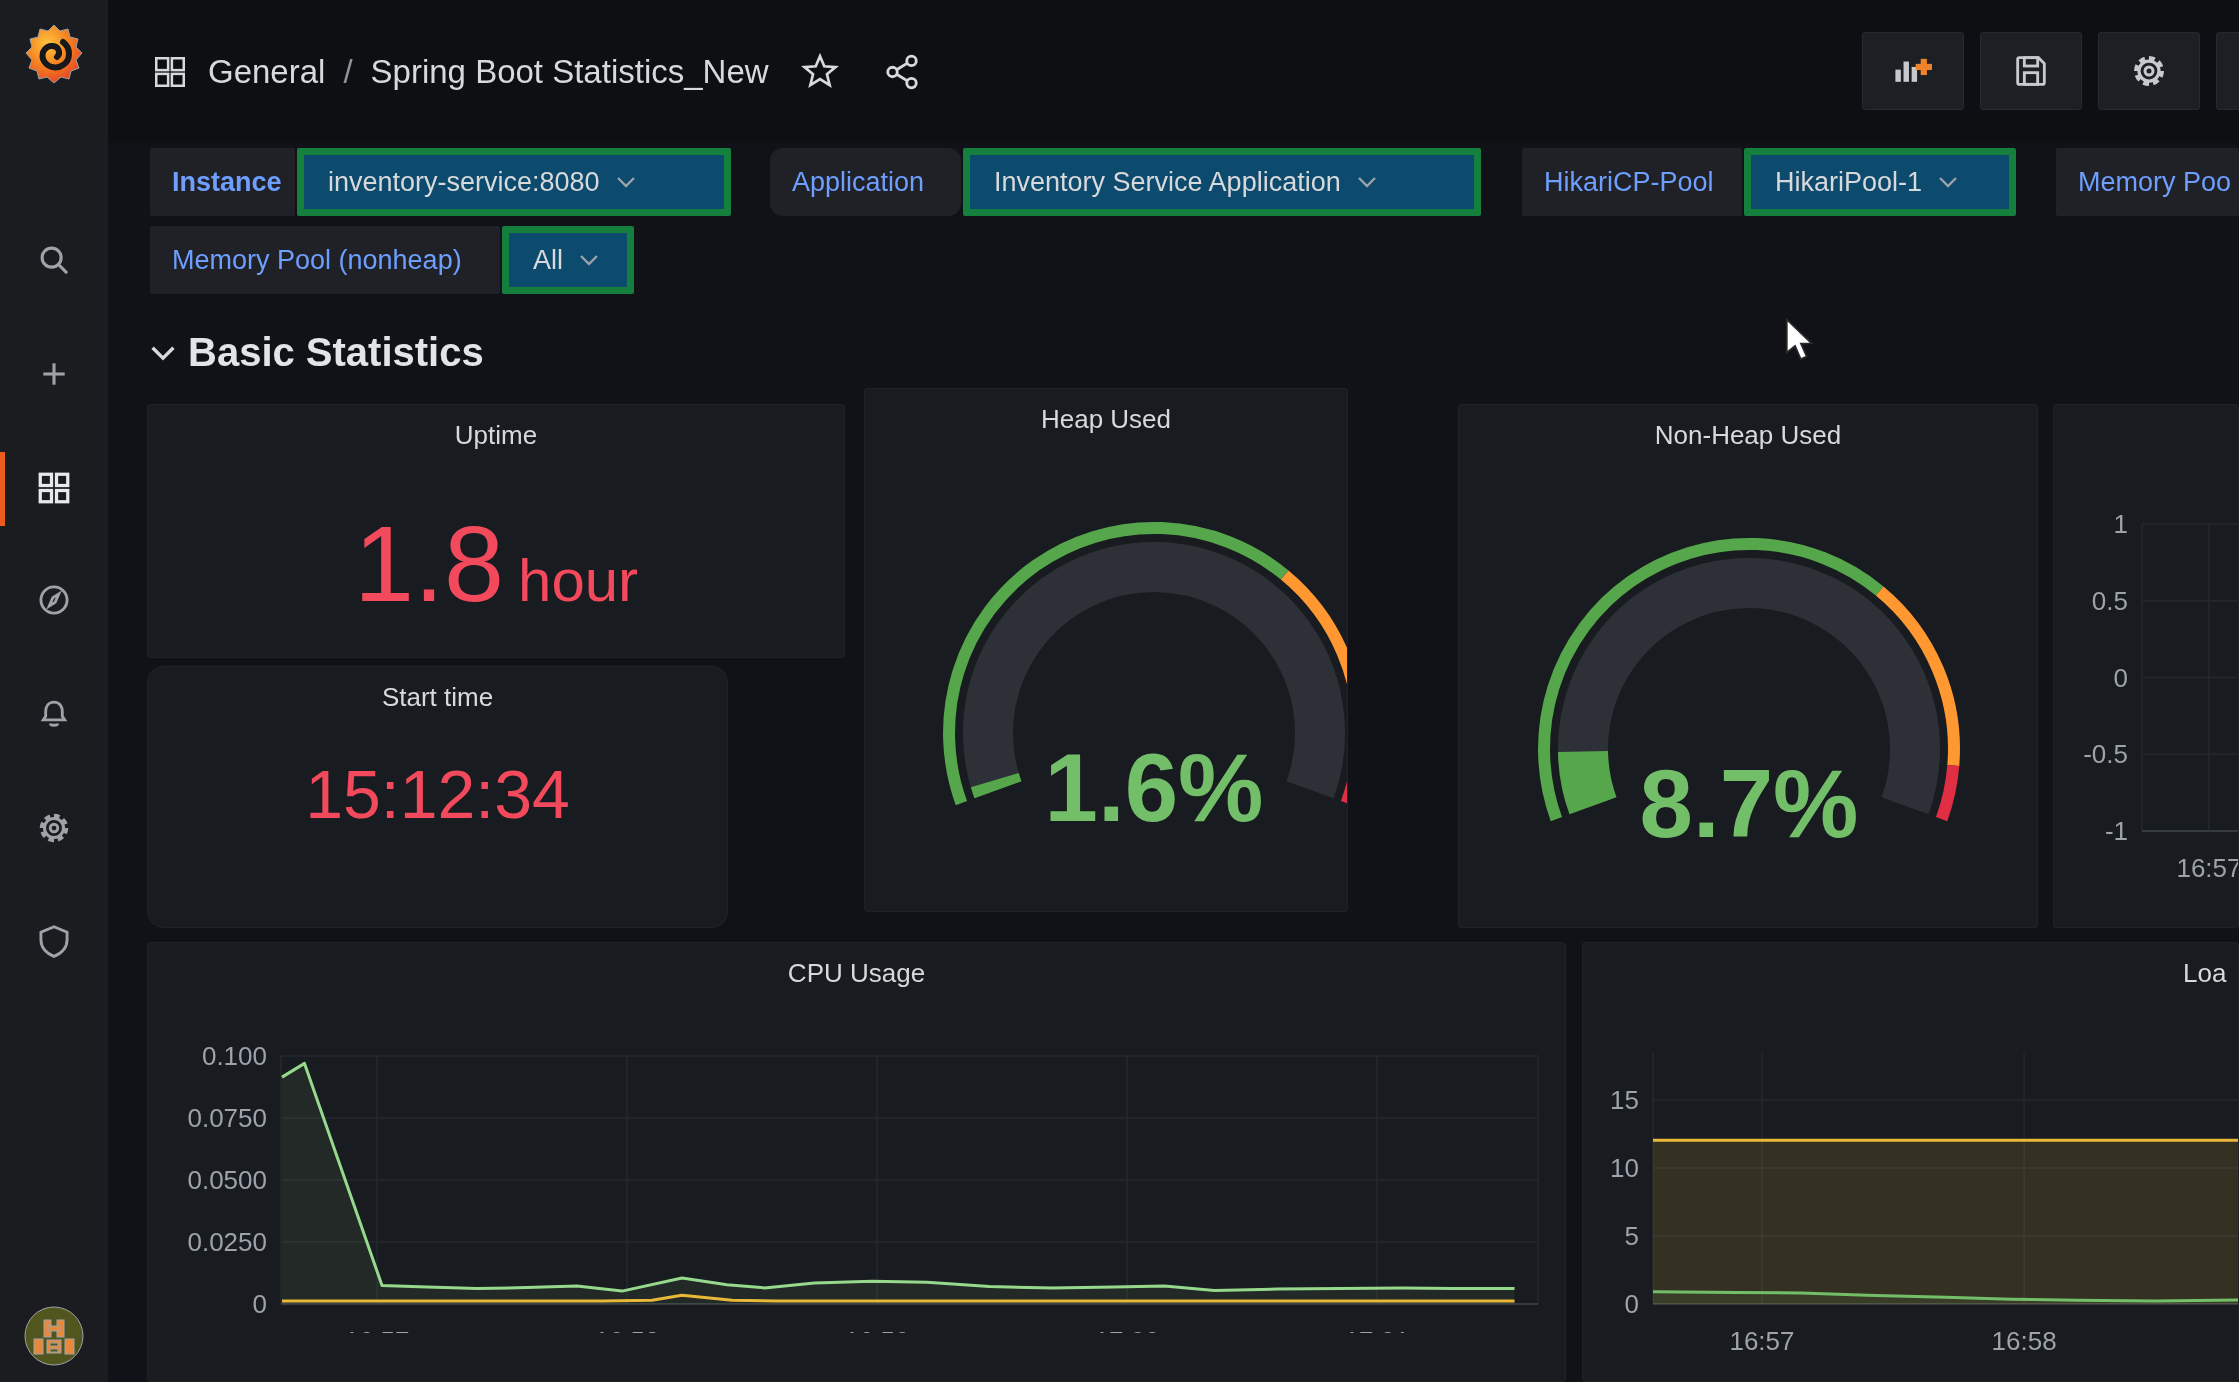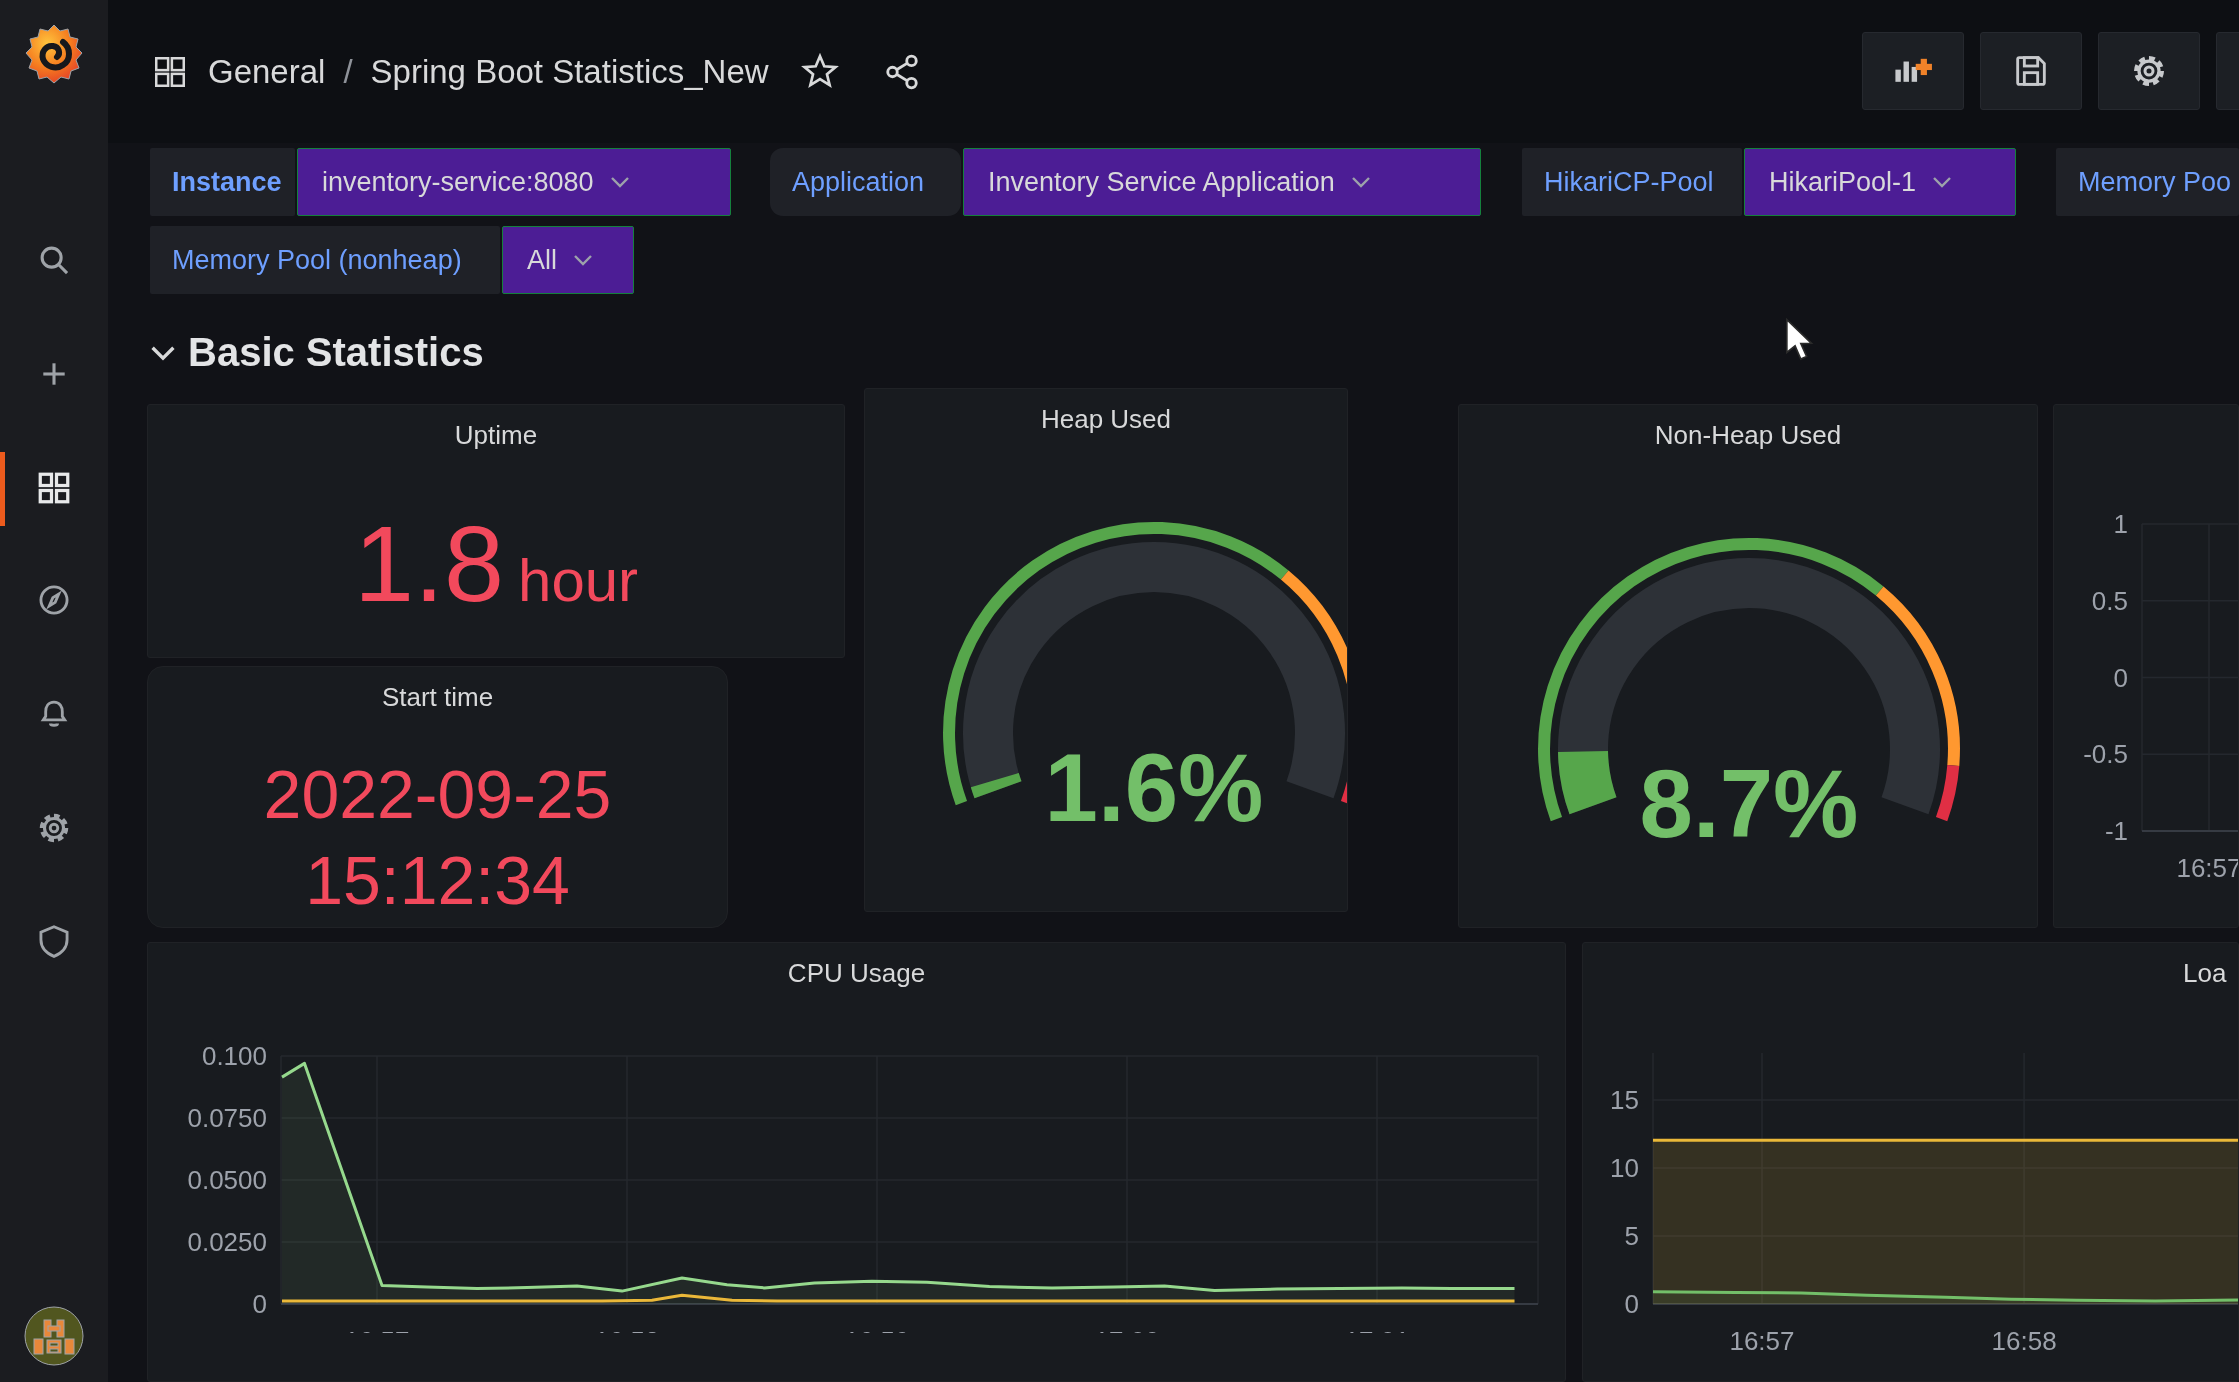--- a/index.html
+++ b/index.html
@@ -17,21 +17,21 @@
   #active-bar{position:absolute;left:0;top:452px;width:5px;height:74px;background:#ED5B1D;}
   
   #topnav{left:108px;top:0;width:2131px;height:143px;background:#0d0f13;}
   #breadcrumb{position:absolute;left:42px;top:0;height:143px;display:flex;align-items:center;gap:18px;}
   #breadcrumb .crumb{font-size:33px;color:#d8d9da;}
   #breadcrumb .sep{font-size:33px;color:#8e9299;}
   .nav-btn{position:absolute;top:32px;width:100px;height:76px;background:#1c1f24;border:1px solid #26292f;border-radius:3px;display:flex;align-items:center;justify-content:center;}
   
   .vlabel{position:absolute;height:68px;background:#1f2127;color:#6E9FFF;font-size:27px;
     display:flex;align-items:center;padding:0 22px;border-radius:2px;white-space:nowrap;overflow:hidden;box-sizing:border-box;}
-  .vvalue{position:absolute;height:68px;background:#4c1d95;border:1px solid #15803d;color:#d8d9da;font-size:27px;
+  .vvalue{position:absolute;height:68px;background:#0c4a6e;border:7px solid #15803d;color:#d8d9da;font-size:27px;
     display:flex;align-items:center;gap:16px;padding:0 24px;border-radius:2px;white-space:nowrap;box-sizing:border-box;}
   
   #section-row{position:absolute;left:150px;top:330px;display:flex;align-items:center;gap:12px;cursor:pointer;}
   #section-title{font-size:40px;font-weight:bold;color:#e3e4e6;}
   
   .panel{position:absolute;background:#181b1f;border:1px solid #202226;border-radius:3px;box-sizing:border-box;overflow:hidden;}
   .ptitle{font-size:26px;font-weight:500;color:#d8d9da;text-align:center;padding-top:15px;white-space:nowrap;}
   .stat-red{color:#F2495C;}
   #uptime-value-row{position:absolute;left:0;right:0;top:96px;display:flex;align-items:baseline;justify-content:center;gap:14px;}
   #uptime-value{font-size:108px;font-weight:500;}
@@ -217,21 +217,20 @@
   <div class="ptitle">Uptime</div>
   <div id="uptime-value-row">
     <span id="uptime-value" class="stat-red">1.8</span>
     <span id="uptime-unit" class="stat-red">hour</span>
   </div>
 </div>
 
 <div class="panel" style="left:147px;top:666px;width:581px;height:262px;border-radius:16px;">
   <div class="ptitle">Start time</div>
   <div id="start-lines">
-    <div class="start-line stat-red">2022-09-25</div>
     <div class="start-line stat-red">15:12:34</div>
   </div>
 </div>
 
 <div class="panel" style="left:864px;top:388px;width:484px;height:524px;">
   <div class="ptitle">Heap Used</div>
   <svg width="560" height="470" style="position:absolute;left:9px;top:48px;">
       <path d="M 124.0 352.8 A 166 166 0 1 1 436.0 352.8" stroke="#2d3137" stroke-width="50" fill="none"></path>
       <path d="M 87.4 366.1 A 205 205 0 0 1 410.7 138.0" stroke="#56A64B" stroke-width="12" fill="none"></path>
       <path d="M 410.7 138.0 A 205 205 0 0 1 484.3 312.4" stroke="#FF9830" stroke-width="12" fill="none"></path>

